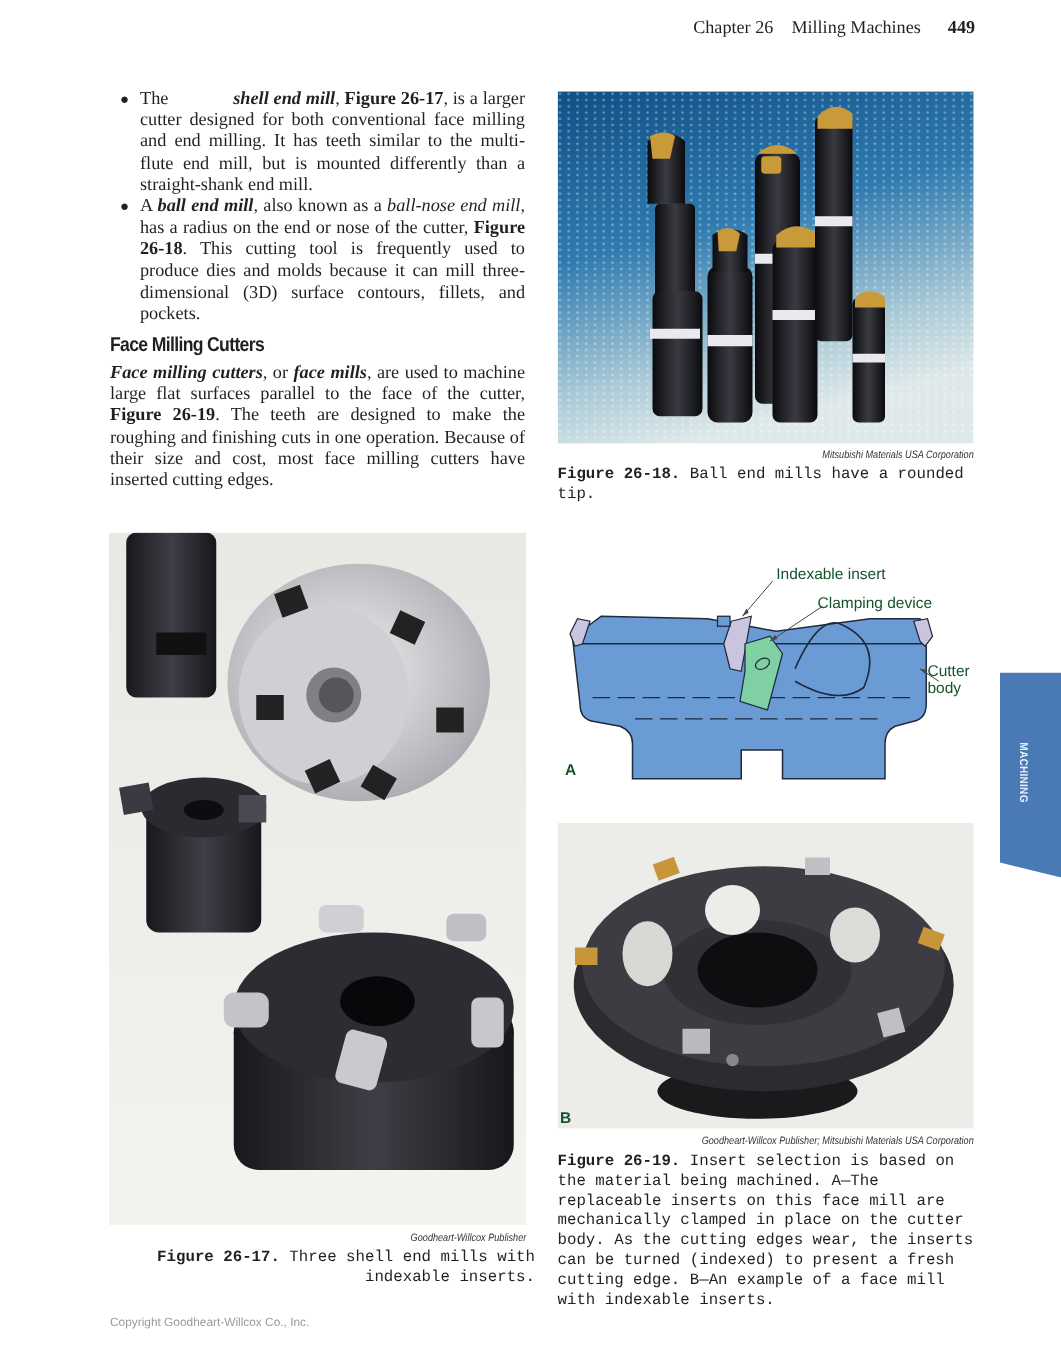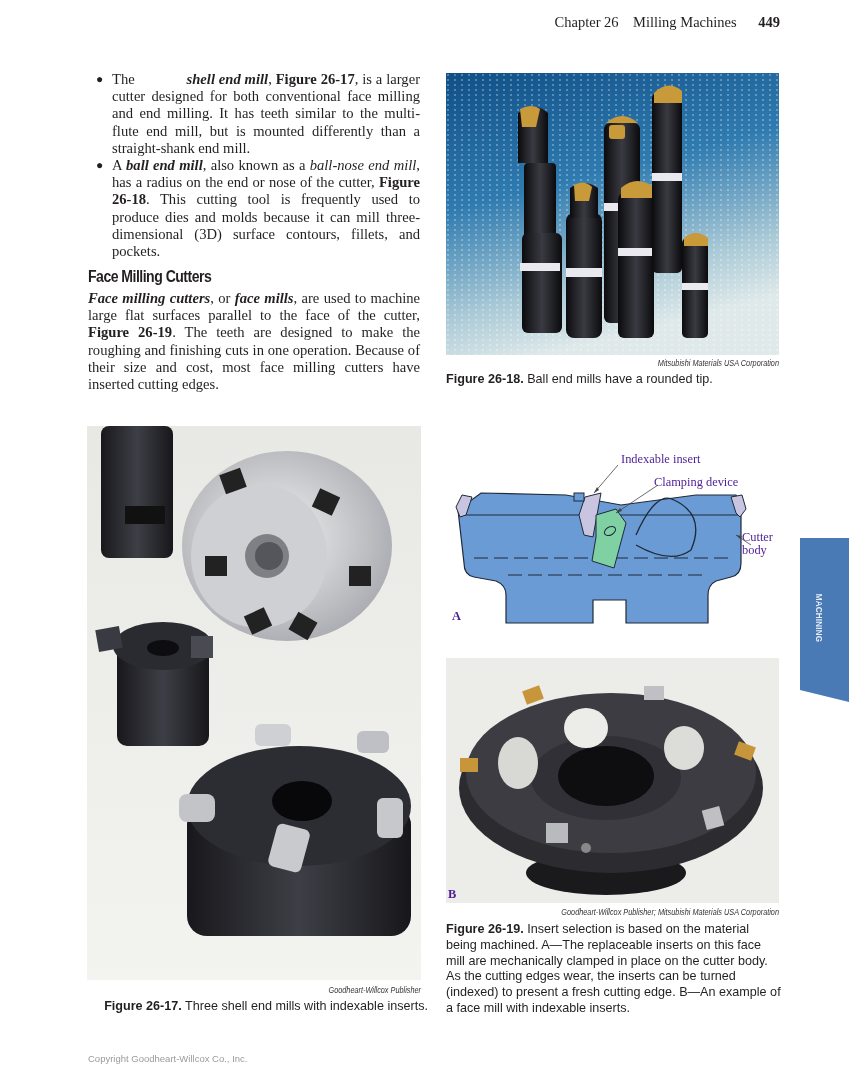--- a/index.html
+++ b/index.html
@@ -27,26 +27,26 @@
     font-size: 16px; font-weight: bold; letter-spacing: -0.6px; transform: scaleX(0.88); transform-origin: left;
   }
   .para { left: 88px; top: 290px; width: 332px; }
   .photo { overflow: hidden; }
   .credit {
     font-family: "Liberation Sans", "DejaVu Sans", sans-serif;
     font-size: 8.6px; font-style: italic; color: #333; text-align: right;
     transform: scaleX(0.85); transform-origin: right;
   }
   .caption {
-    font-family: Liberation Sans, sans-serif;
+    font-family: Liberation Mono, monospace;
     font-size: 12.6px; line-height: 15.8px; color: #231f20;
   }
   .caption b { font-weight: bold; }
   .diagram-label {
-    font-family: Liberation Serif, serif; font-size: 12.4px; color: #4c1d95;
+    font-family: Liberation Sans, sans-serif; font-size: 12.4px; color: #14532d;
   }
   .tab {
     left: 800px; top: 538px; width: 49px; height: 164px;
   }
   .tab-label {
     position: absolute; left: 14px; top: 80px;
     writing-mode: vertical-rl; font-family: "Liberation Sans", "DejaVu Sans", sans-serif;
     font-size: 9px; font-weight: bold; color: #e8eef7; letter-spacing: 0.2px;
     transform: translate(0,-50%) scaleY(0.9);
   }

